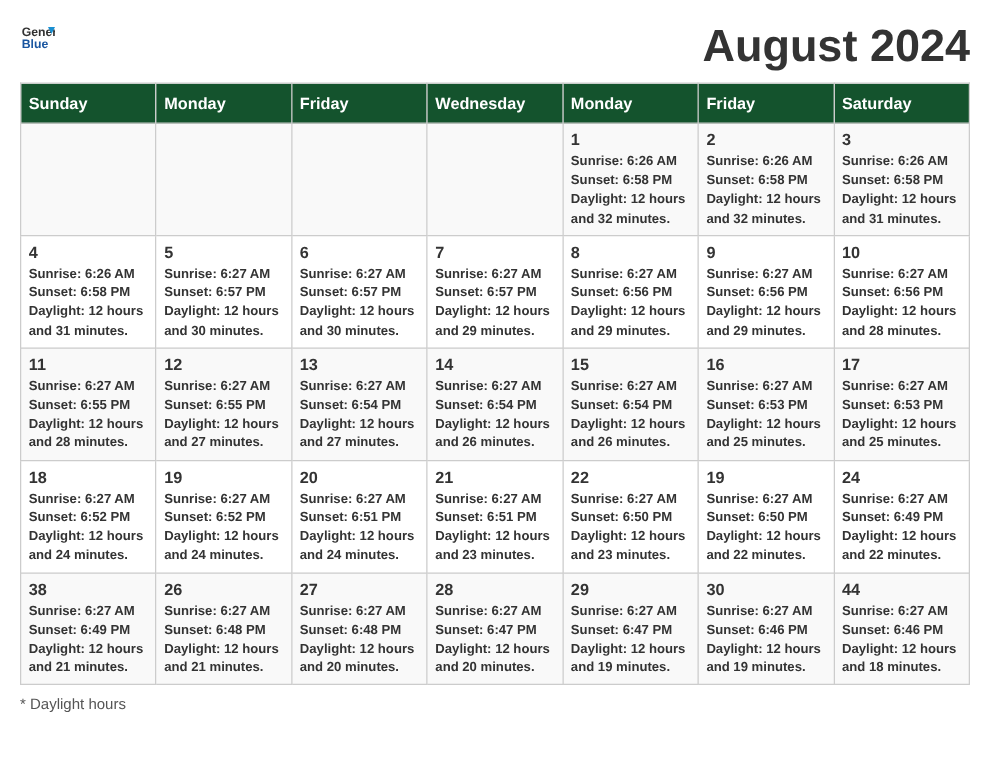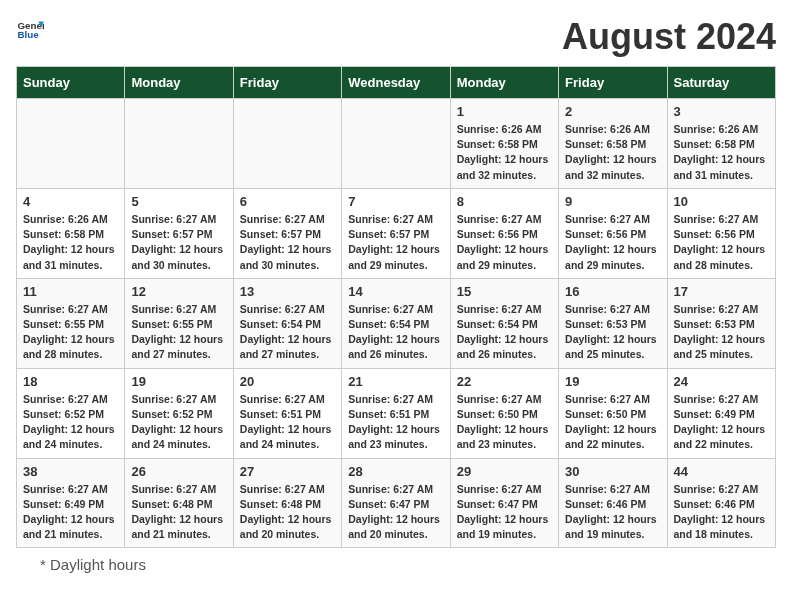--- a/index.html
+++ b/index.html
@@ -75,23 +75,22 @@
       color: #333;
     }
     .day-info {
       font-size: 10.5px;
       line-height: 1.45;
       color: #333;
       font-weight: bold;
     }
     .footer-note {
       margin-top: 8px;
-      font-size: 15px;
+      font-size: 12px;
       color: #555;
-      margin-left: 24px;
     }
   </style>
 </head>
 <body>
 
 <div class="header-area">
   <div class="logo">
     <svg class="logo-icon" viewBox="0 0 40 40" xmlns="http://www.w3.org/2000/svg">
       <text x="2" y="18" font-size="14" font-weight="bold" fill="#333">General</text>
       <text x="2" y="32" font-size="14" font-weight="bold" fill="#1a56a0">Blue</text>

